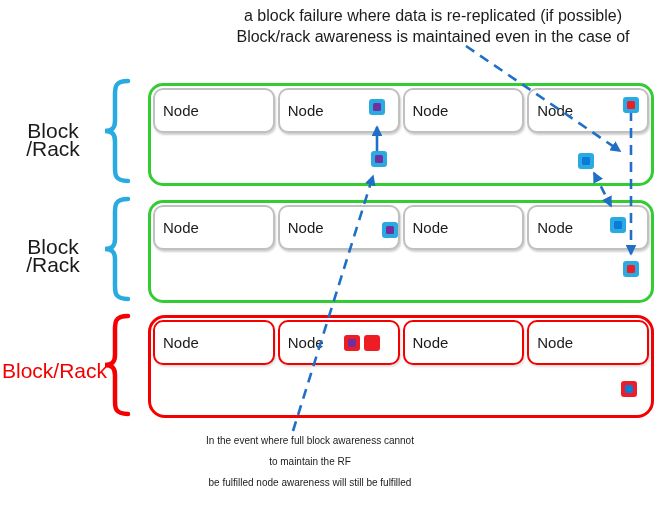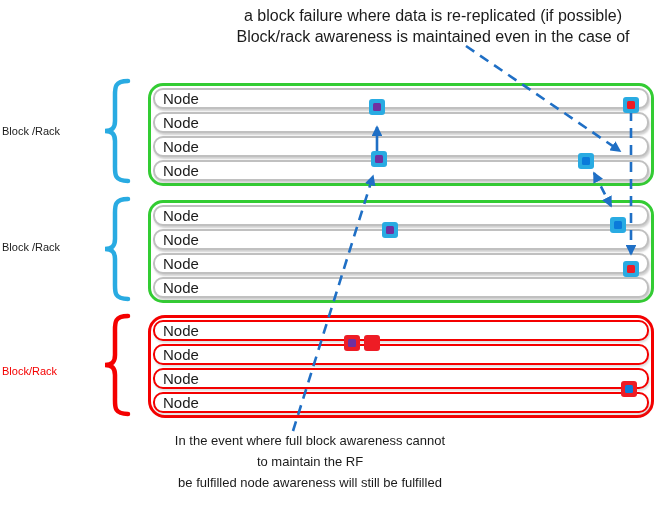--- a/index.html
+++ b/index.html
@@ -1,28 +1,28 @@
 <!DOCTYPE html>
 <html style="--green: #33cc33; --red: #f40000; --red-fill: #ee1c25; --cyan: #29abe2; --purple: #7030a0; --blue: #0b7bda; --arrow: #1f6fc5; --gray: #c0c0c0; --text: #1b1b1b;"><head>
 <meta charset="utf-8">
 <style>
   html,body{margin:0;padding:0;background:#fff;}
   .canvas{
     position:relative;width:655px;height:509px;background:#fff;overflow:hidden;
     font-family:"Liberation Sans",sans-serif;color:var(--text,#1b1b1b);
   }
-  .annotation{position:absolute;text-align:center;font-size:13px;line-height:21px;color:var(--text,#1b1b1b);}
+  .annotation{position:absolute;text-align:center;font-size:10px;line-height:21px;color:var(--text,#1b1b1b);}
   .annotation.top{left:213px;top:5px;width:440px;font-size:16px;}
   .annotation.bottom{left:110px;top:430px;width:400px;}
-  .block-label{position:absolute;left:2px;width:102px;text-align:left;font-size:11px;line-height:18px;}
+  .block-label{position:absolute;left:2px;width:102px;text-align:center;font-size:21px;line-height:18px;}
   .block-label.red{color:var(--red,#f40000);}
   .block-group{
     position:absolute;left:148px;width:496px;height:93px;
     border:3px solid var(--green,#33cc33);border-radius:15px;
-    display:grid;grid-template-columns:1fr;grid-template-rows:1fr 1fr;
+    display:grid;grid-template-columns:1fr 1fr 1fr 1fr;grid-template-rows:1fr 1fr;
     gap:3px;padding:2px;background:#fff;
   }
   .block-group.failed{border-color:var(--red,#f40000);border-radius:17px;}
   .node-box{
     background:#fff;border:2px solid var(--gray,#c0c0c0);border-radius:10px;
     box-shadow:1px 2px 2px rgba(120,120,120,.35);
     display:flex;align-items:center;padding-left:8px;font-size:15px;
   }
   .failed .node-box{border:2.5px solid var(--red,#f40000);box-shadow:1px 2px 2px rgba(150,150,150,.3);}
   .overlay{position:absolute;left:0;top:0;z-index:5;pointer-events:none;}

